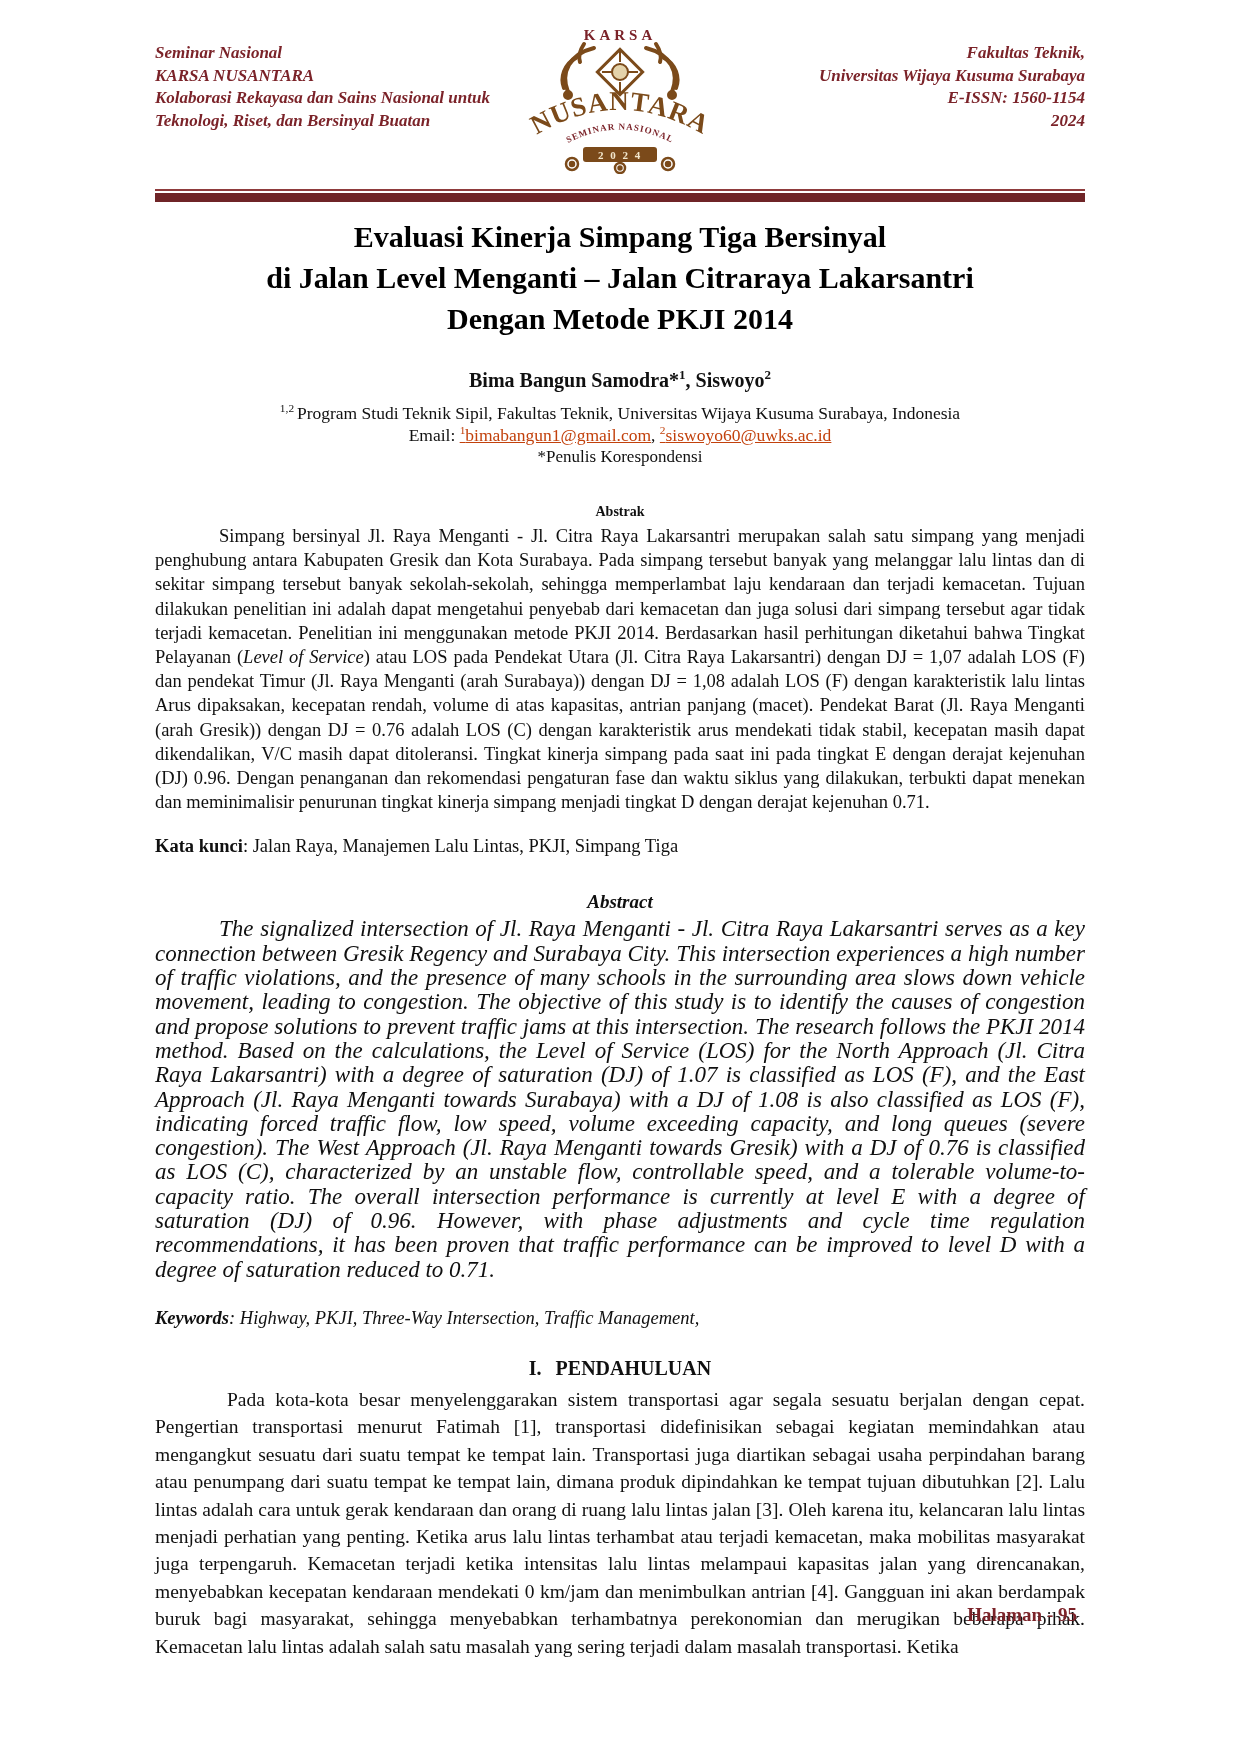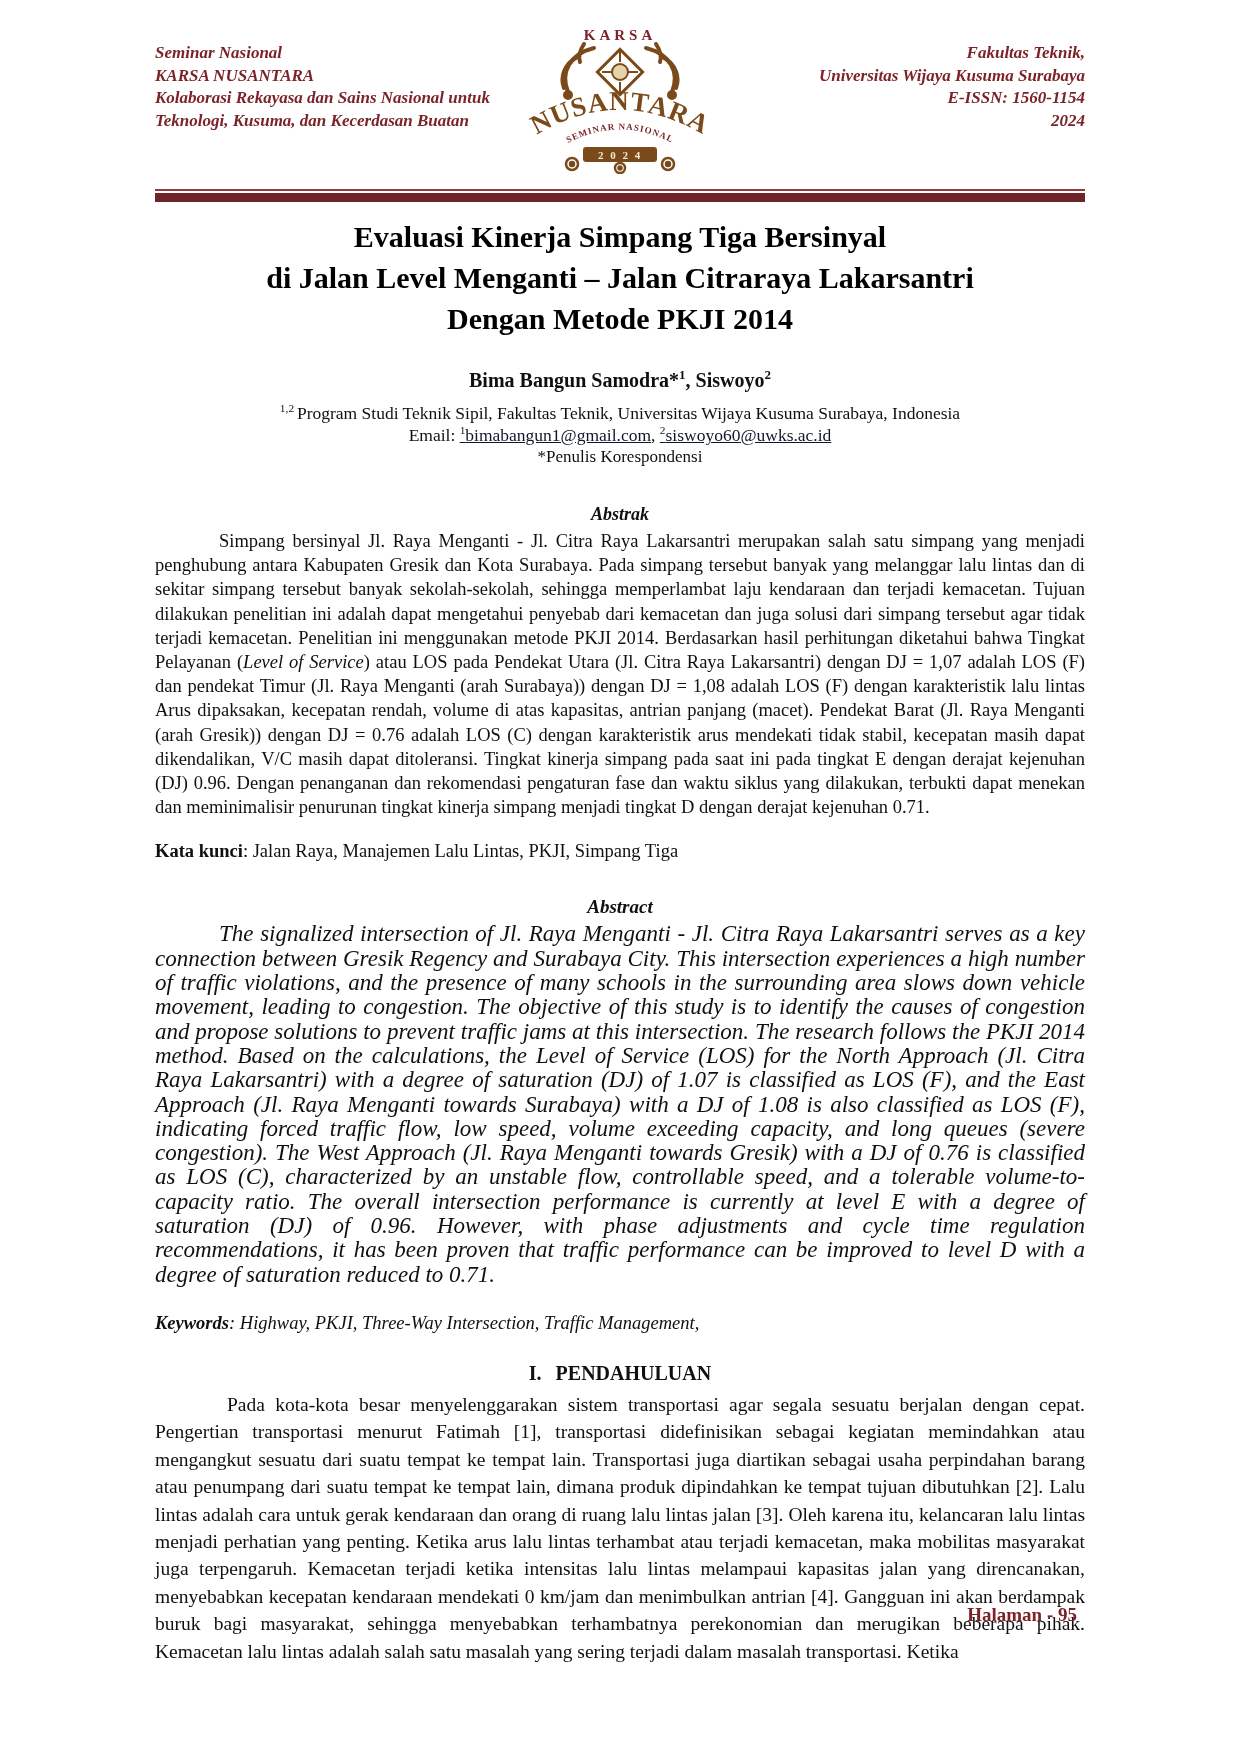--- a/index.html
+++ b/index.html
@@ -15,24 +15,24 @@
   .hdr-right{width:356px;text-align:right;}
   .logo-wrap{width:200px;display:flex;justify-content:center;margin-top:-18px;}
   .rule{height:13px;margin-top:15px;
     background:linear-gradient(to bottom,#8f3b3d 0px,#8f3b3d 2.5px,#ffffff 2.5px,#ffffff 4.5px,#6f2427 4.5px,#6f2427 13px);}
   
   .title{margin-top:14px;text-align:center;font-size:30px;font-weight:bold;line-height:41px;color:#000;}
   .authors{margin-top:30px;text-align:center;font-size:20px;font-weight:bold;}
   sup{font-size:0.65em;line-height:0;}
   .aff{margin-top:10px;text-align:center;font-size:17.5px;line-height:22px;}
   .email-line{text-align:center;font-size:17.5px;line-height:22px;}
-  .email-line a{color:#0f172a;text-decoration:underline;}
+  .email-line a{color:#c2410c;text-decoration:underline;}
   .corr{text-align:center;font-size:17px;line-height:22px;}
   
-  .abs-head{margin-top:36px;text-align:center;font-weight:bold;font-size:18px;font-style:italic;}
+  .abs-head{margin-top:36px;text-align:center;font-weight:bold;font-size:14px;}
   .abs-p{margin:4px 0 0 0;font-size:18.5px;line-height:24.2px;text-align:justify;text-indent:64px;}
   .kata{margin-top:22px;font-size:18.5px;}
   .kata b{font-weight:bold;}
   .abs-head-en{margin-top:34px;text-align:center;font-weight:bold;font-style:italic;font-size:19px;}
   .abs-p-en{margin:4px 0 0 0;font-size:23px;line-height:24.3px;text-align:justify;text-indent:64px;font-style:italic;}
   .kw{margin-top:26px;font-size:18.5px;font-style:italic;}
   .kw b{font-weight:bold;}
   
   .sec-head{margin-top:28px;text-align:center;font-weight:bold;font-size:20px;}
   .sec-head .sec-no{margin-right:14px;}
@@ -43,21 +43,21 @@
 </head>
 <body>
 
 <div class="page">
 
   <div class="hdr">
     <div class="hdr-col hdr-left">
       <div>Seminar Nasional</div>
       <div>KARSA NUSANTARA</div>
       <div>Kolaborasi Rekayasa dan Sains Nasional untuk</div>
-      <div>Teknologi, Kusuma, dan Kecerdasan Buatan</div>
+      <div>Teknologi, Riset, dan Bersinyal Buatan</div>
     </div>
 
     <div class="logo-wrap">
       <svg width="192" height="150" viewBox="0 0 192 150">
 
         <text x="96" y="16" text-anchor="middle" font-family="Liberation Serif, serif" font-size="15" font-weight="bold" letter-spacing="4" fill="#7b2329">KARSA</text>
 
         <g stroke="#7b4a1a" fill="none" stroke-width="3">
           <rect x="80" y="32" width="32" height="32" transform="rotate(45 96 48)"></rect>
           <circle cx="96" cy="48" r="8" fill="#e4d3ab" stroke-width="2"></circle>

